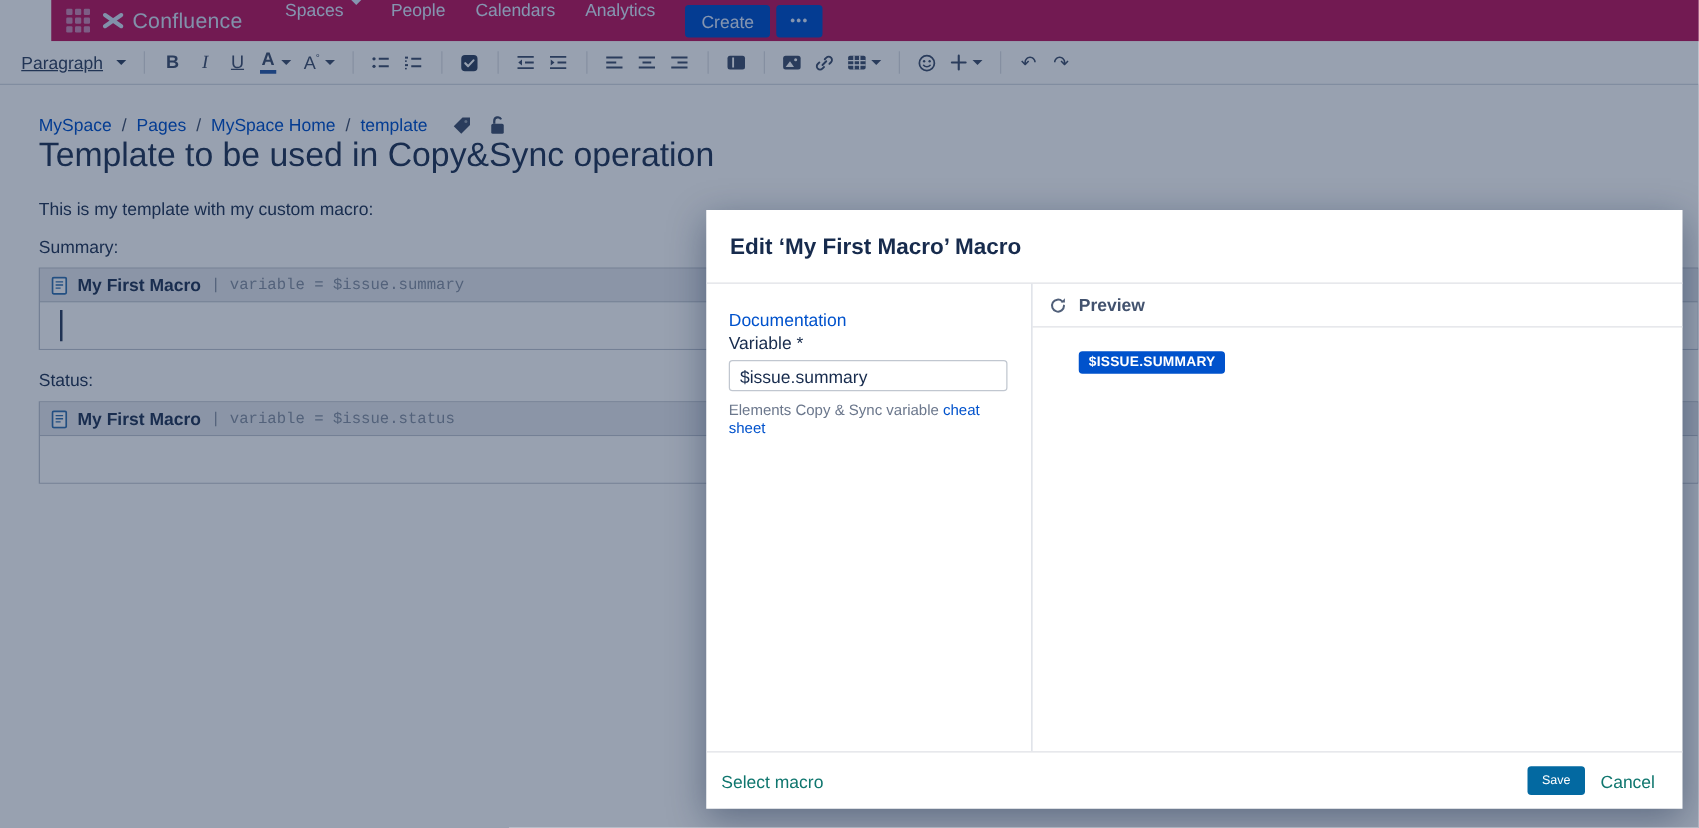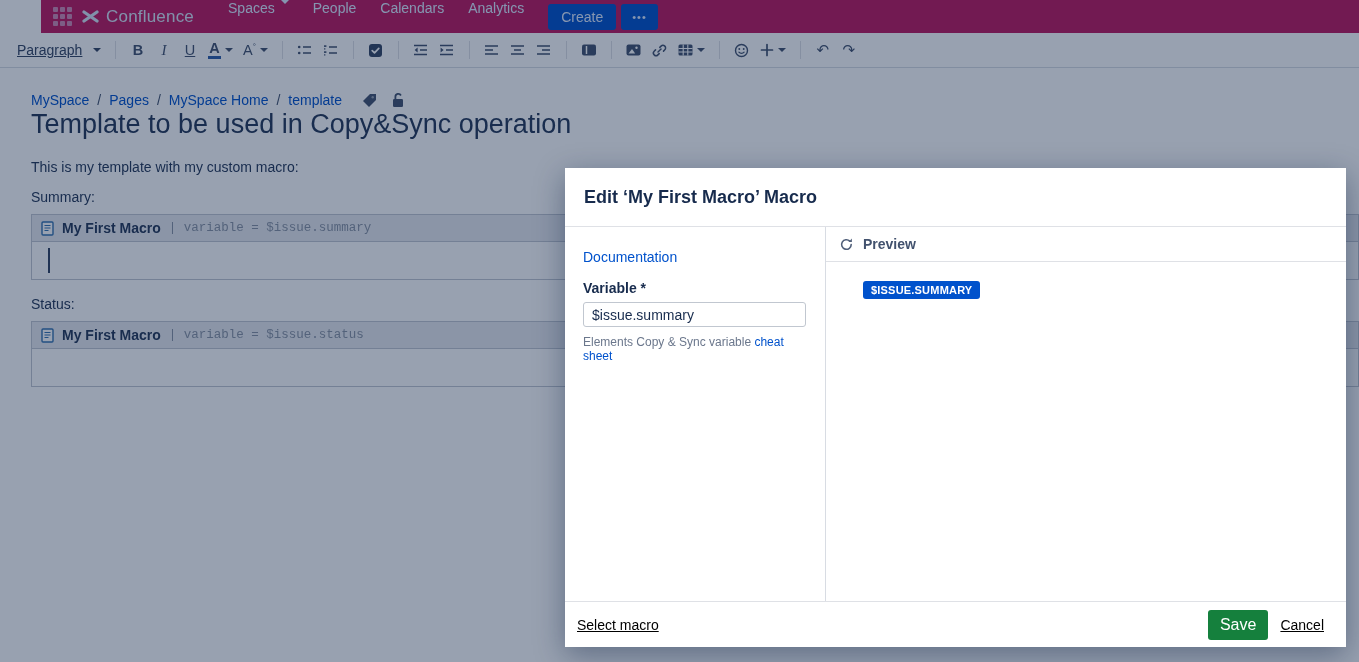--- a/index.html
+++ b/index.html
@@ -55,33 +55,33 @@
 
   
   .blanket { position:absolute; inset:0; background:rgba(9,30,66,0.42); z-index:40; }
   .modal { position:absolute; left:565px; top:168px; width:781px; height:479px; background:#fff; z-index:50;
            box-shadow:0 8px 28px rgba(9,30,66,.4); display:flex; flex-direction:column; }
   .modal-header { height:59px; flex:none; border-bottom:1px solid #DFE1E6; display:flex; align-items:center; padding:6px 19px; }
   .modal-title { font-size:18px; font-weight:600; color:#172B4D; }
   .modal-body { flex:1; display:flex; min-height:0; }
   .modal-left { width:260px; flex:none; padding:21px 18px 0 18px; }
   .doc-link { color:#0052CC; font-size:14px; display:inline-block; }
-  .var-label { margin-top:14px; font-size:14px; font-weight:700; color:#172B4D; }
+  .var-label { margin-top:0; font-size:14px; font-weight:400; color:#172B4D; }
   .var-input { margin-top:6px; width:223px; height:25px; border:1px solid #C1C7D0; border-radius:3px; padding:0 8px; font-size:14px; color:#172B4D; background:#fff; font-family:"Liberation Sans", sans-serif; }
   .helper { margin-top:8px; font-size:12px; color:#6B778C; }
   .helper a { color:#0052CC; }
   .modal-right { flex:1; border-left:1px solid #D8DCE3; display:flex; flex-direction:column; }
   .preview-header { height:35px; flex:none; border-bottom:1px solid #DFE1E6; display:flex; align-items:center; gap:9px; padding:0 13px; }
   .preview-title { font-size:14px; font-weight:700; color:#42526E; }
   .preview-area { flex:1; position:relative; }
   .badge { position:absolute; left:37px; top:19px; background:#0052CC; color:#fff; font-size:11px; font-weight:700; padding:3px 8px; border-radius:3px; letter-spacing:.2px; }
   .modal-footer { height:46px; flex:none; border-top:1px solid #DFE1E6; display:flex; align-items:center; justify-content:space-between; padding:0 22px 0 12px; }
-  .footer-link { color:#000000; font-size:14px;text-decoration:underline; }
+  .footer-link { color:#0f766e; font-size:14px; }
   .footer-right { display:flex; align-items:center; gap:12px; }
-  .save-btn { background:#15803d; color:#fff; border:none; border-radius:3px; font-size:16px; padding:6px 12px; cursor:pointer;margin-left:36px; }
+  .save-btn { background:#0369a1; color:#fff; border:none; border-radius:3px; font-size:10px; padding:6px 12px; cursor:pointer;margin-left:36px; }
 </style>
 </head>
 <body>
 
 <header class="navbar">
   <div class="grid-icon">
     <span></span>
       <span></span>
       <span></span>
       <span></span>

